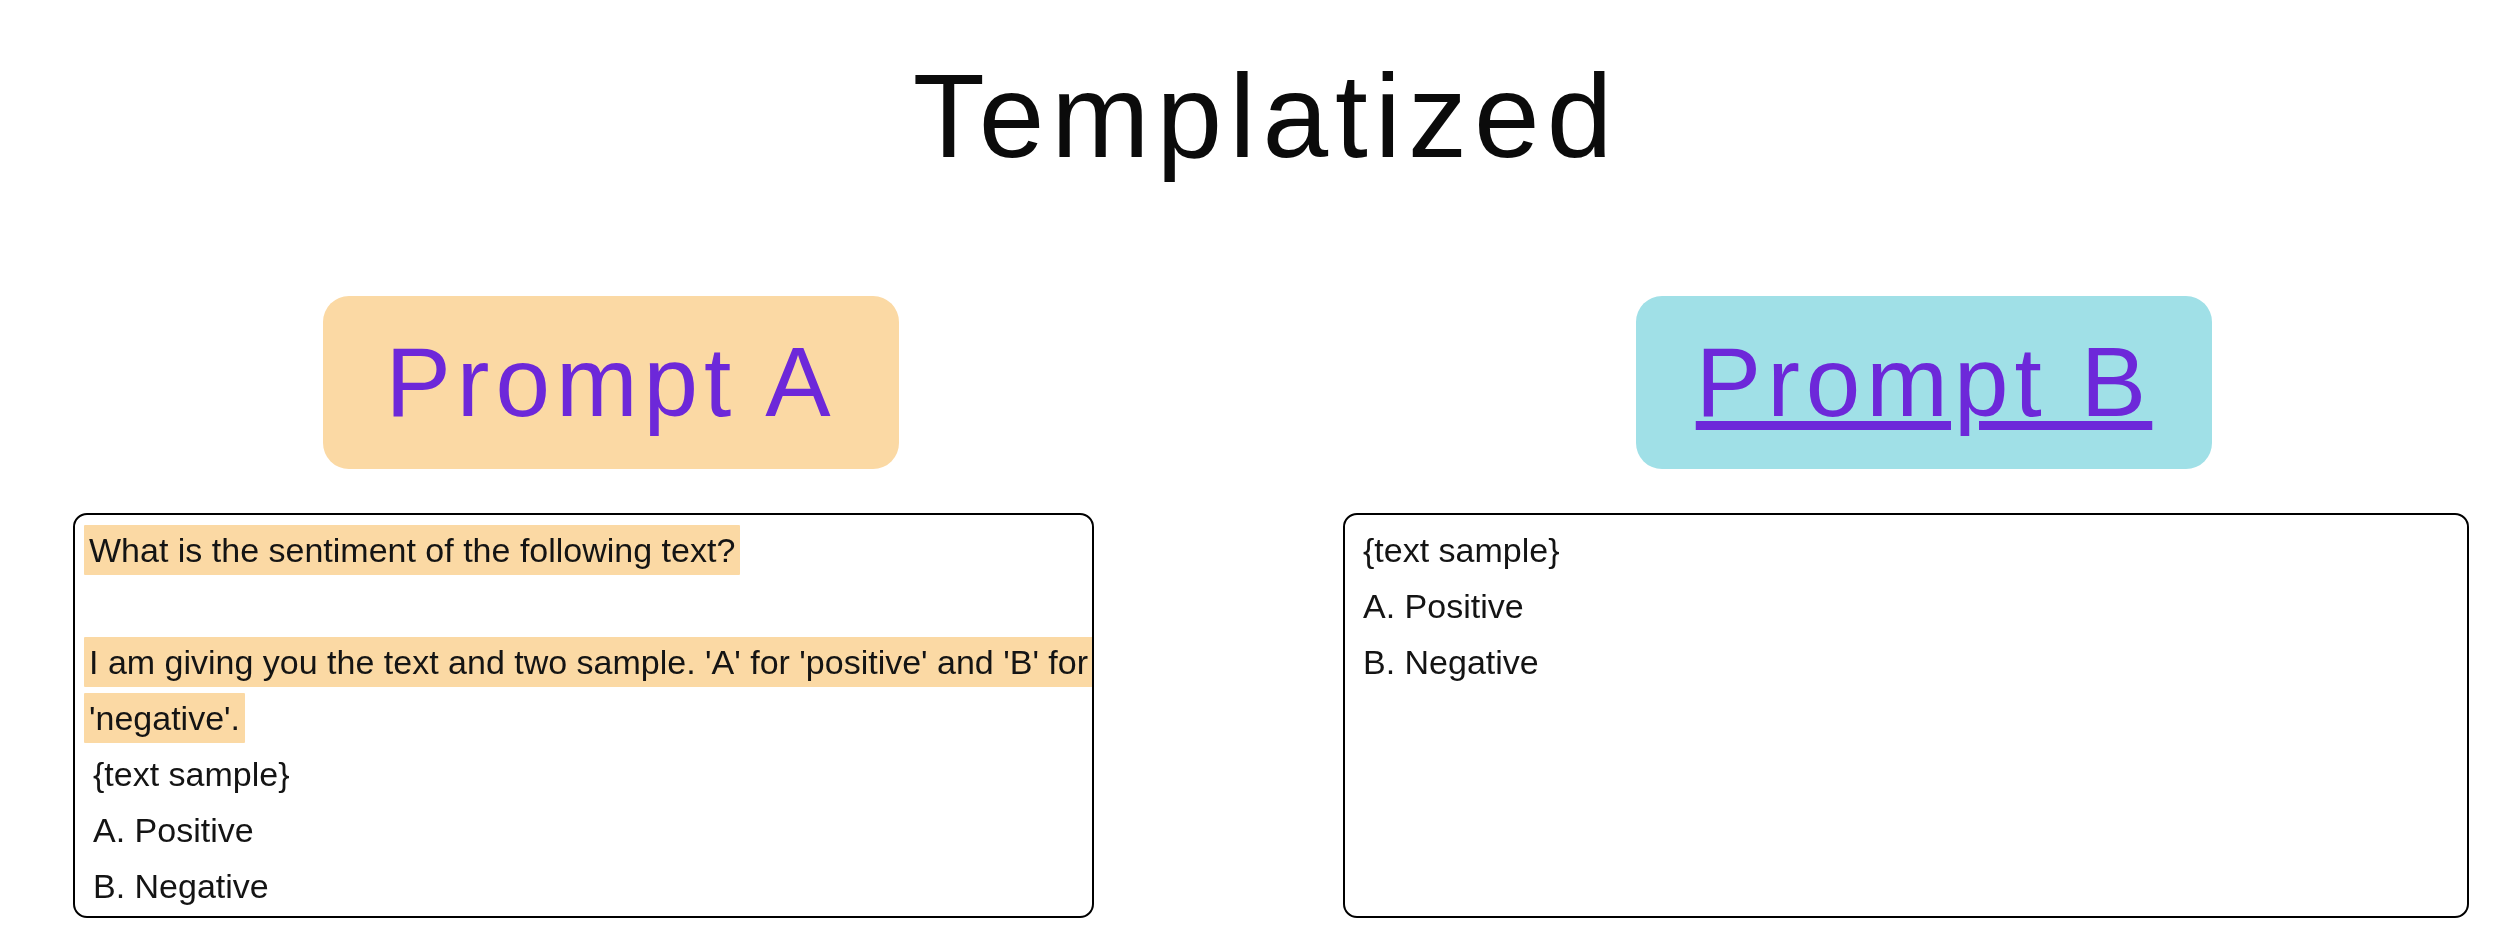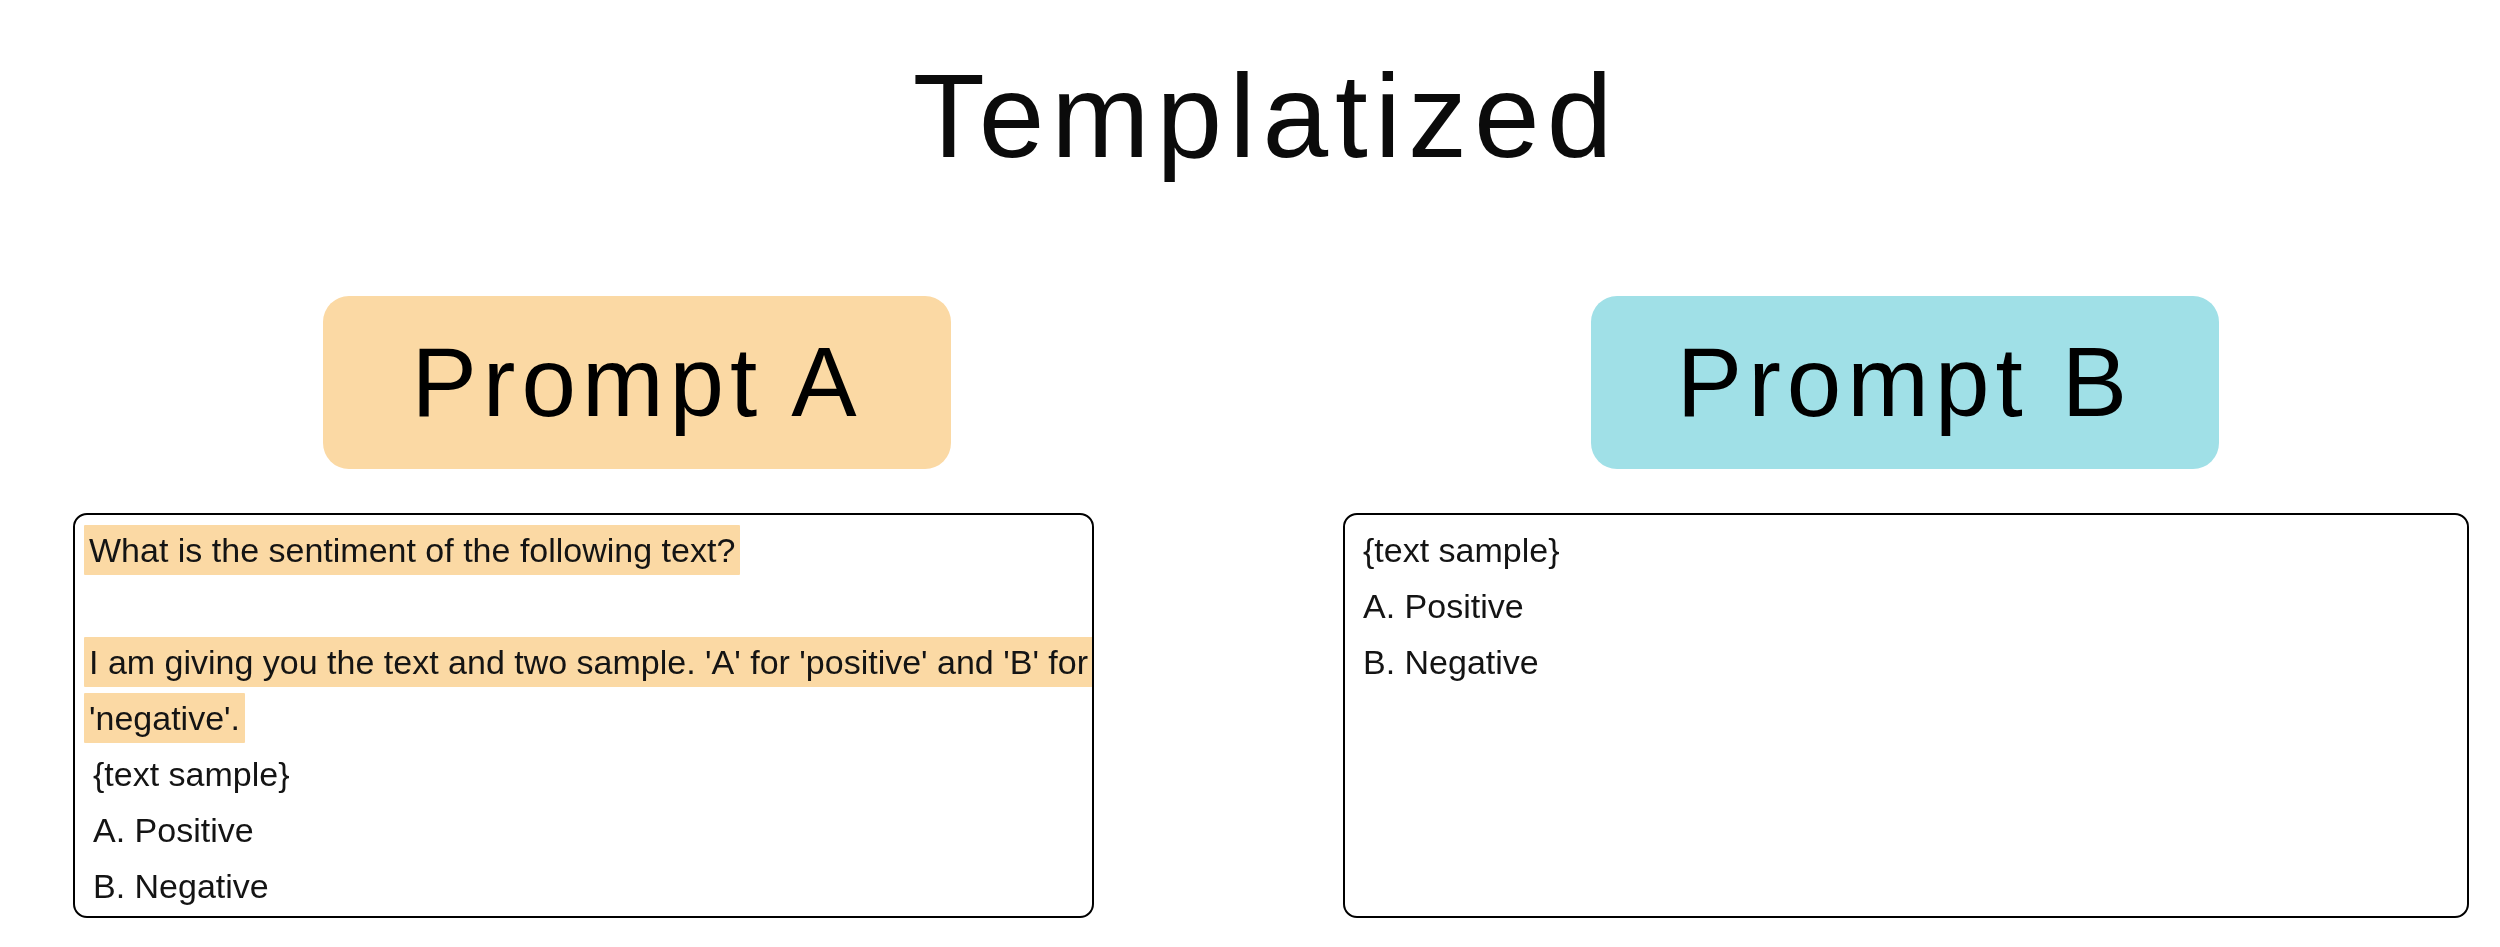--- a/index.html
+++ b/index.html
@@ -26,31 +26,31 @@
     font-size: 118px;
     letter-spacing: 7px;
     line-height: 1.12;
     color: #0b0b0b;
     font-weight: 400;
   }
 
   .badge {
     position: absolute;
     top: 280px;
-    width: 628px; height: 173px;
+    width: 576px; height: 173px;
     border-radius: 26px;
     display: flex;
     align-items: center;
     justify-content: center;
     font-size: 98px;
     letter-spacing: 6px;
-    color: #000000;
+    color: #6d28d9;
   }
   .badge-a { left: 307px; background: var(--prompt-a); }
-  .badge-b { left: 1575px; background: var(--prompt-b); }
+  .badge-b { left: 1620px; background: var(--prompt-b); text-decoration: underline; }
 
   .pbox {
     position: absolute;
     top: 497px;
     height: 405px;
     background: #ffffff;
     border: 2px solid var(--box-border);
     border-radius: 14px;
     padding: 5px 8px 0 10px;
     overflow: hidden;

